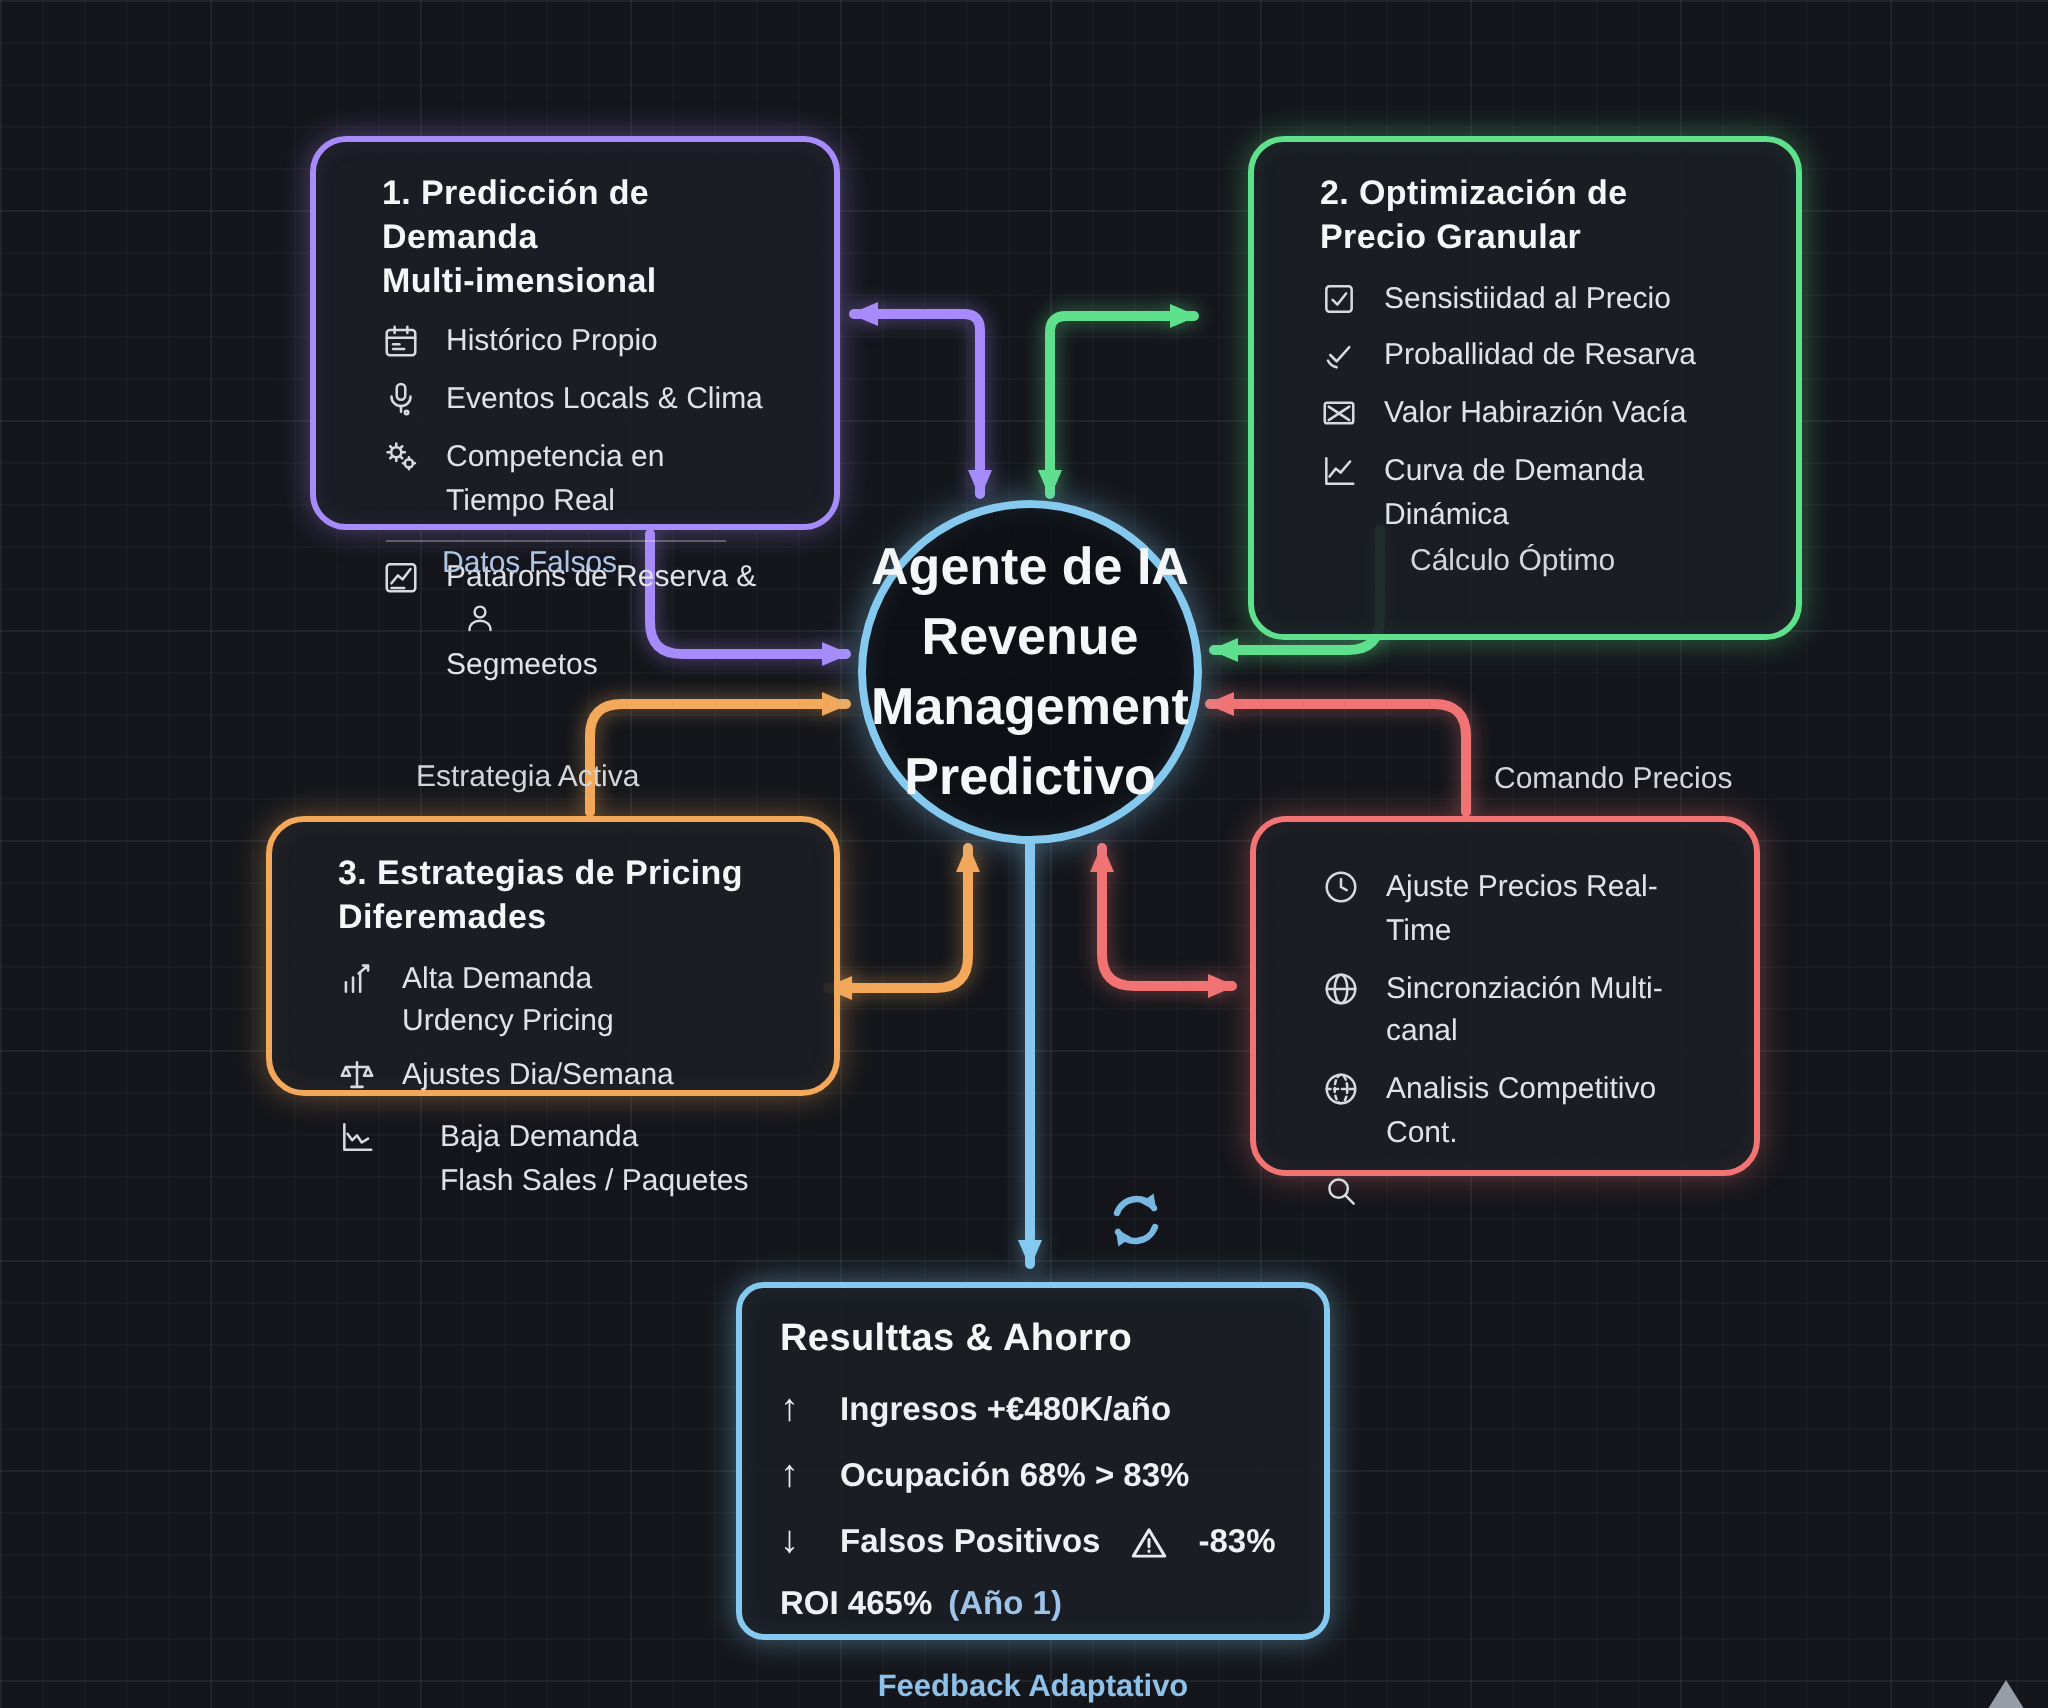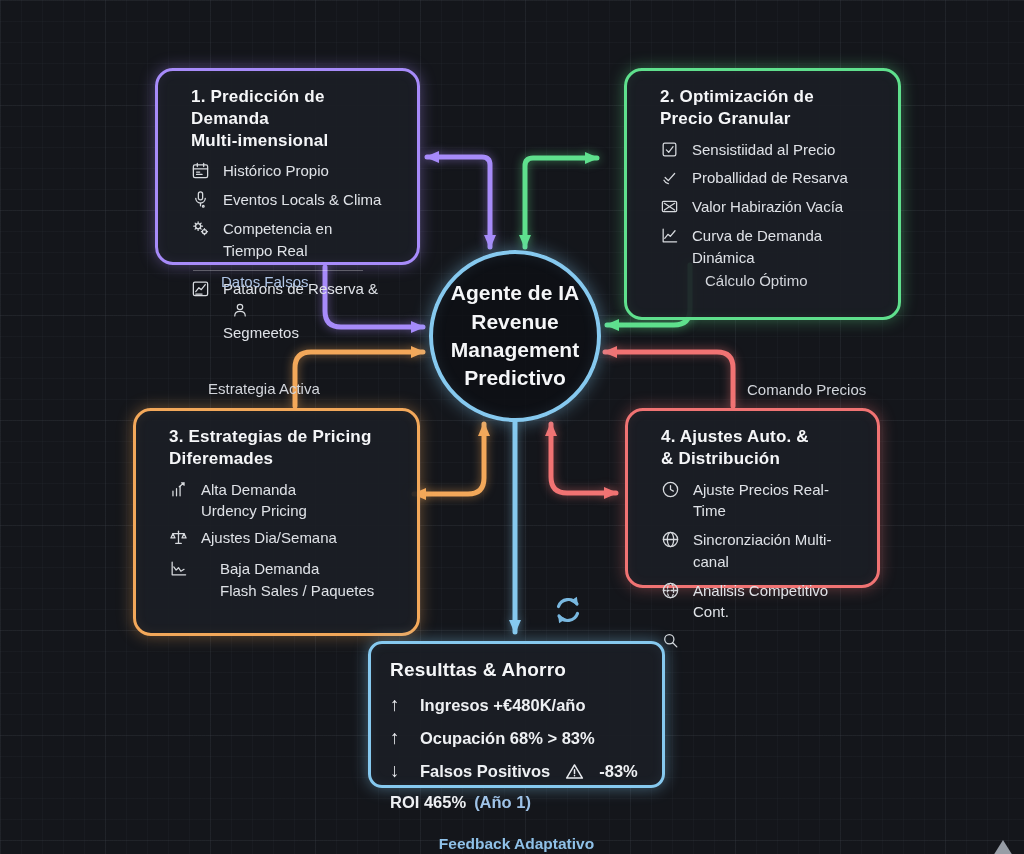--- a/index.html
+++ b/index.html
@@ -36,21 +36,21 @@
   .row .ic{flex:0 0 auto;display:inline-flex;margin-top:1px;}
   .row svg{stroke:#d7dade;fill:none;stroke-width:1.6;stroke-linecap:round;stroke-linejoin:round;}
   .divider{border-top:1px solid rgba(255,255,255,.28);margin:9px 2px 2px 2px;width:88%;}
   .inlineperson{display:inline-flex;vertical-align:-3px;margin-left:8px;}
 
   .circle{position:absolute;z-index:3;left:429px;top:250px;width:172px;height:172px;
     border-radius:50%;box-sizing:border-box;border:4px solid #86c9ef;
     background:rgba(14,16,21,.88);
     box-shadow:0 0 18px rgba(134,201,239,.45), inset 0 0 14px rgba(134,201,239,.10);
     display:flex;flex-direction:column;align-items:center;justify-content:center;
-    font-size:21px;font-weight:bold;color:#f5f6f8;line-height:1.35;text-align:center;}
+    font-size:26px;font-weight:bold;color:#f5f6f8;line-height:1.35;text-align:center;}
 
   .freelabel{position:absolute;z-index:2;font-size:15px;white-space:nowrap;}
   .lab-gray{color:#d2d5db;}
   .lab-blue{color:#afc5e6;}
   .lab-feedback{color:#8fc1e8;font-size:15.5px;font-weight:bold;}
 
   .res-row{display:flex;align-items:center;gap:14px;margin-top:11px;font-size:16.5px;font-weight:600;color:#eef0f3;}
   .res-row .glyph{font-size:19px;font-weight:bold;color:#e8eaee;width:16px;}
   .res-row svg{stroke:#e8eaee;fill:none;stroke-width:1.7;stroke-linecap:round;stroke-linejoin:round;}
   .roi-blue{color:#9fc3e8;}
@@ -206,21 +206,21 @@
       <span class="ic">
         <svg width="19" height="19" viewBox="0 0 24 24">
             <path d="M4 4v16h17"></path>
             <polyline points="6,15.5 10,10.5 13,13 19,6"></polyline>
           </svg>
       </span>
       <span>Curva de Demanda Dinámica</span>
     </div>
   </div>
 
-  <div class="panel p-orange" style="left:133px;top:408px;width:287px;height:228px;">
+  <div class="panel p-orange" style="left:133px;top:408px;width:287px;height:140px;border-radius:19px;">
     <div class="ptitle">
       <div>3. Estrategias de Pricing</div>
       <div>Diferemades</div>
     </div>
     <div class="row" style="margin-top:4px;">
       <span class="ic">
         <svg width="19" height="19" viewBox="0 0 24 24">
             <line x1="5" y1="20" x2="5" y2="14"></line>
             <line x1="9.5" y1="20" x2="9.5" y2="11"></line>
             <line x1="14" y1="20" x2="14" y2="8"></line>
@@ -252,24 +252,20 @@
           </svg>
       </span>
       <span>
         <span style="display:block">Baja Demanda</span>
         <span style="display:block">Flash Sales / Paquetes</span>
       </span>
     </div>
   </div>
 
   <div class="panel p-red" style="left:625px;top:408px;width:255px;height:180px;">
-    <div class="ptitle">
-      <div>4. Ajustes Auto. &amp;</div>
-      <div>&amp; Distribución</div>
-    </div>
     <div class="row">
       <span class="ic">
         <svg width="19" height="19" viewBox="0 0 24 24">
             <circle cx="12" cy="12" r="9"></circle>
             <path d="M12 7v5l3.6 2"></path>
           </svg>
       </span>
       <span>Ajuste Precios Real-Time</span>
     </div>
     <div class="row">
@@ -304,21 +300,21 @@
     </div>
   </div>
 
   <div class="circle">
     <div>Agente de IA</div>
     <div>Revenue</div>
     <div>Management</div>
     <div>Predictivo</div>
   </div>
 
-  <div class="panel p-blue" style="left:368px;top:641px;width:297px;height:147px;padding:14px 19px;">
+  <div class="panel p-blue" style="left:368px;top:641px;width:297px;height:179px;padding:14px 19px;">
     <div class="ptitle" style="font-size:19px;margin-bottom:12px;">Resulttas &amp; Ahorro</div>
     <div class="res-row">
       <span class="glyph">↑</span>
       <span>Ingresos +€480K/año</span>
     </div>
     <div class="res-row">
       <span class="glyph">↑</span>
       <span>Ocupación 68% &gt; 83%</span>
     </div>
     <div class="res-row">

